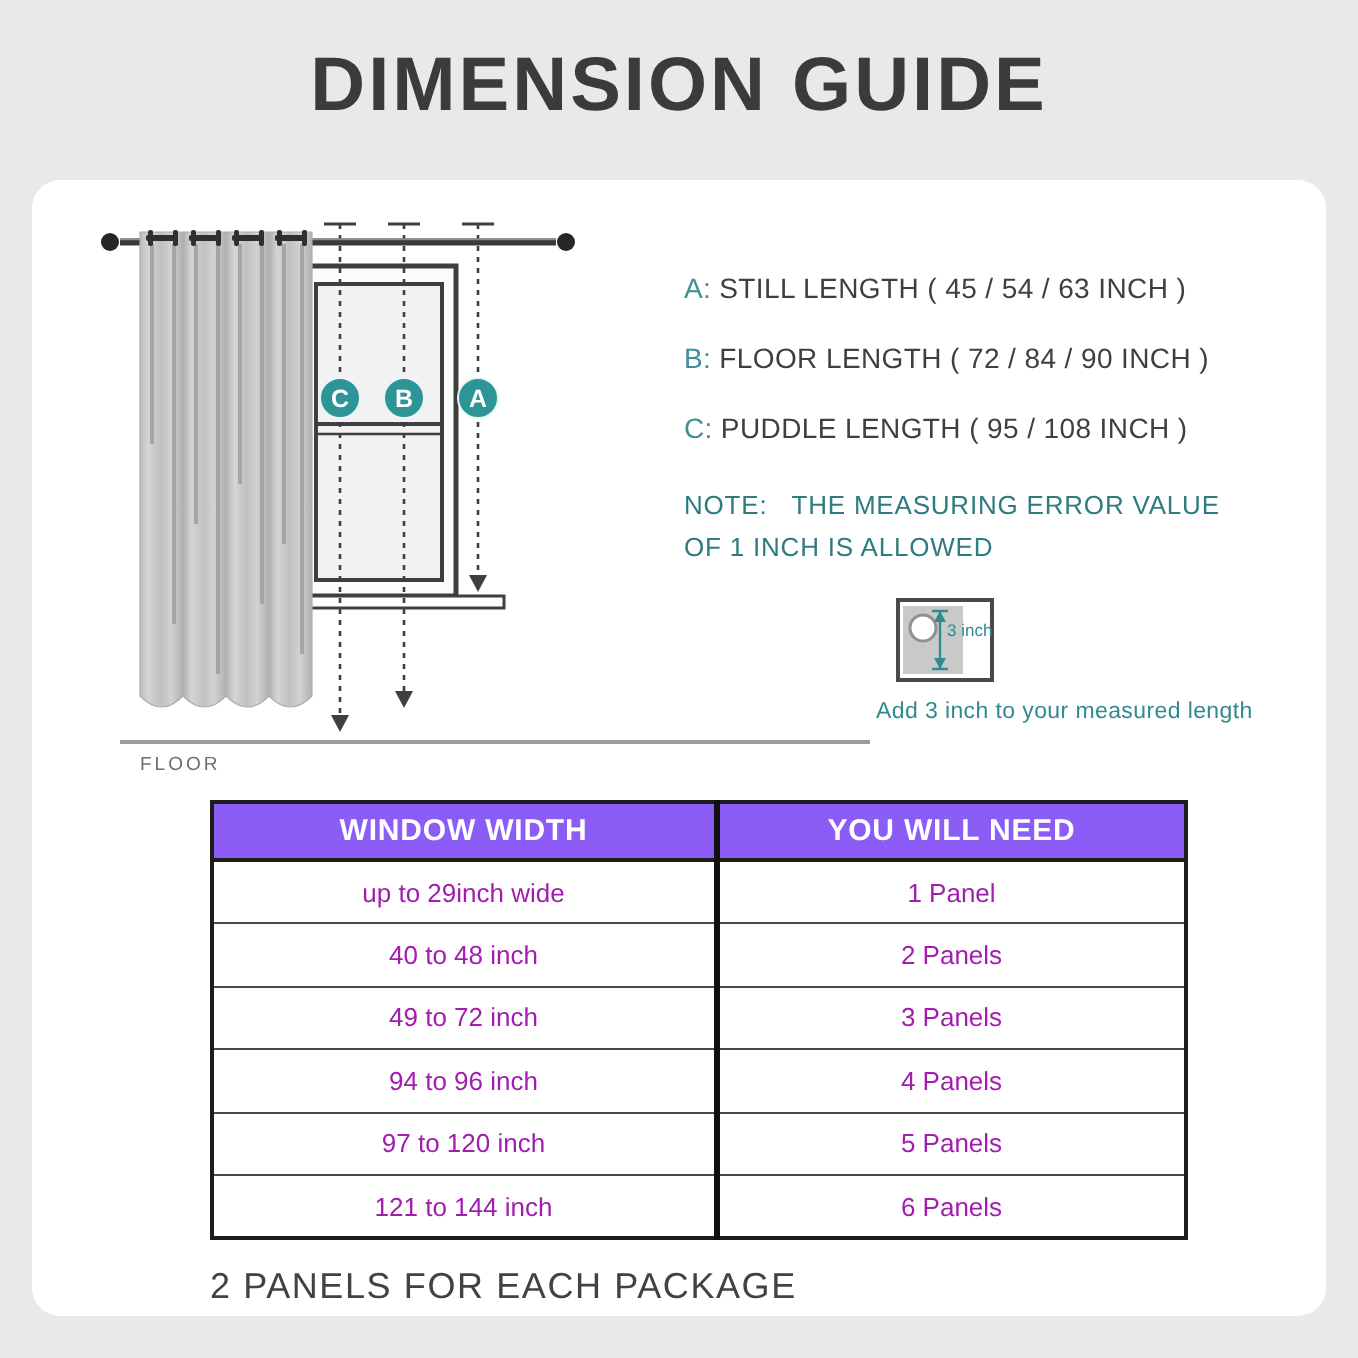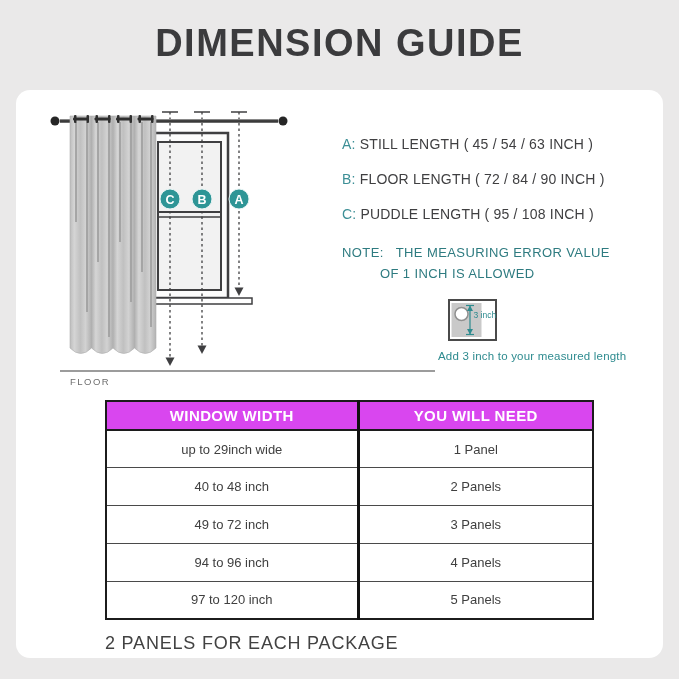--- a/index.html
+++ b/index.html
@@ -23,42 +23,42 @@
   .marker-letter { fill:#ffffff; font-size:12.5px; font-weight:700; text-anchor:middle; font-family:"Liberation Sans",sans-serif; }
   .floor-text { fill:#6e6e6e; font-size:9.5px; letter-spacing:1.5px; font-family:"Liberation Sans",sans-serif; }
 
   .lengths { position:absolute; left:326px; top:0; }
   .length-line { position:absolute; left:0; white-space:nowrap; font-size:14px; letter-spacing:0.2px; color:#3f3f41; }
   .length-a { top:46px; } .length-b { top:81px; } .length-c { top:116px; }
   .length-prefix { color:#3d8f96; margin-right:4px; }
 
   .note { position:absolute; left:326px; top:152px; color:#2e7b80; font-size:13px; letter-spacing:0.4px; line-height:21px; white-space:nowrap; }
   .note-label { margin-right:12px; }
-  .note-line2 { margin-left:38px; }
+  .note-line2 { }
 
   .grommet-box-svg { position:absolute; left:432px; top:209px; overflow:visible; }
   .grommet-measure-text { fill:#2e8b8f; font-size:8.5px; font-family:"Liberation Sans",sans-serif; }
 
   .grommet-desc { position:absolute; left:507px; top:208px; font-size:12px; line-height:15px; color:#4a4a4a; white-space:nowrap; }
   .grommet-tip { position:absolute; left:422px; top:260px; font-size:11.5px; letter-spacing:0.2px; color:#2e8b8f; white-space:nowrap; }
 
   table.panel-table {
     position:absolute; left:89px; top:310px; width:487px; height:220px;
     border-collapse:collapse; table-layout:fixed;
     border:2px solid #1c1c1c;
   }
   table.panel-table col.c1 { width:252px; }
   table.panel-table col.c2 { width:235px; }
   table.panel-table th {
-    background:#d946ef; color:#ffffff; font-size:15px; font-weight:700;
+    background:#8b5cf6; color:#ffffff; font-size:15px; font-weight:700;
     letter-spacing:0.4px; height:29px; text-align:center; vertical-align:middle;
     border-bottom:2px solid #1c1c1c;
   }
   table.panel-table td {
-    font-size:13px; color:#404040; text-align:center; vertical-align:middle;
+    font-size:13px; color:#a21caf; text-align:center; vertical-align:middle;
     border-top:1px solid #4a4a4a; background:#ffffff; height:27px;
   }
   table.panel-table .divider { border-left:3px solid #111111; }
 
   .footer-note {
     position:absolute; left:89px; top:543px; font-size:18px; letter-spacing:0.8px; color:#424242; white-space:nowrap;
   }
 </style>
 </head>
 <body>
@@ -215,19 +215,23 @@
           <td class="divider">3 Panels</td>
         </tr>
         <tr>
           <td>94 to 96 inch</td>
           <td class="divider">4 Panels</td>
         </tr>
         <tr>
           <td>97 to 120 inch</td>
           <td class="divider">5 Panels</td>
         </tr>
+        <tr>
+          <td>121 to 144 inch</td>
+          <td class="divider">6 Panels</td>
+        </tr>
       </tbody>
     </table>
 
     <div class="footer-note">2 PANELS FOR EACH PACKAGE</div>
 
   </div>
 </div>
 
 </body></html>

